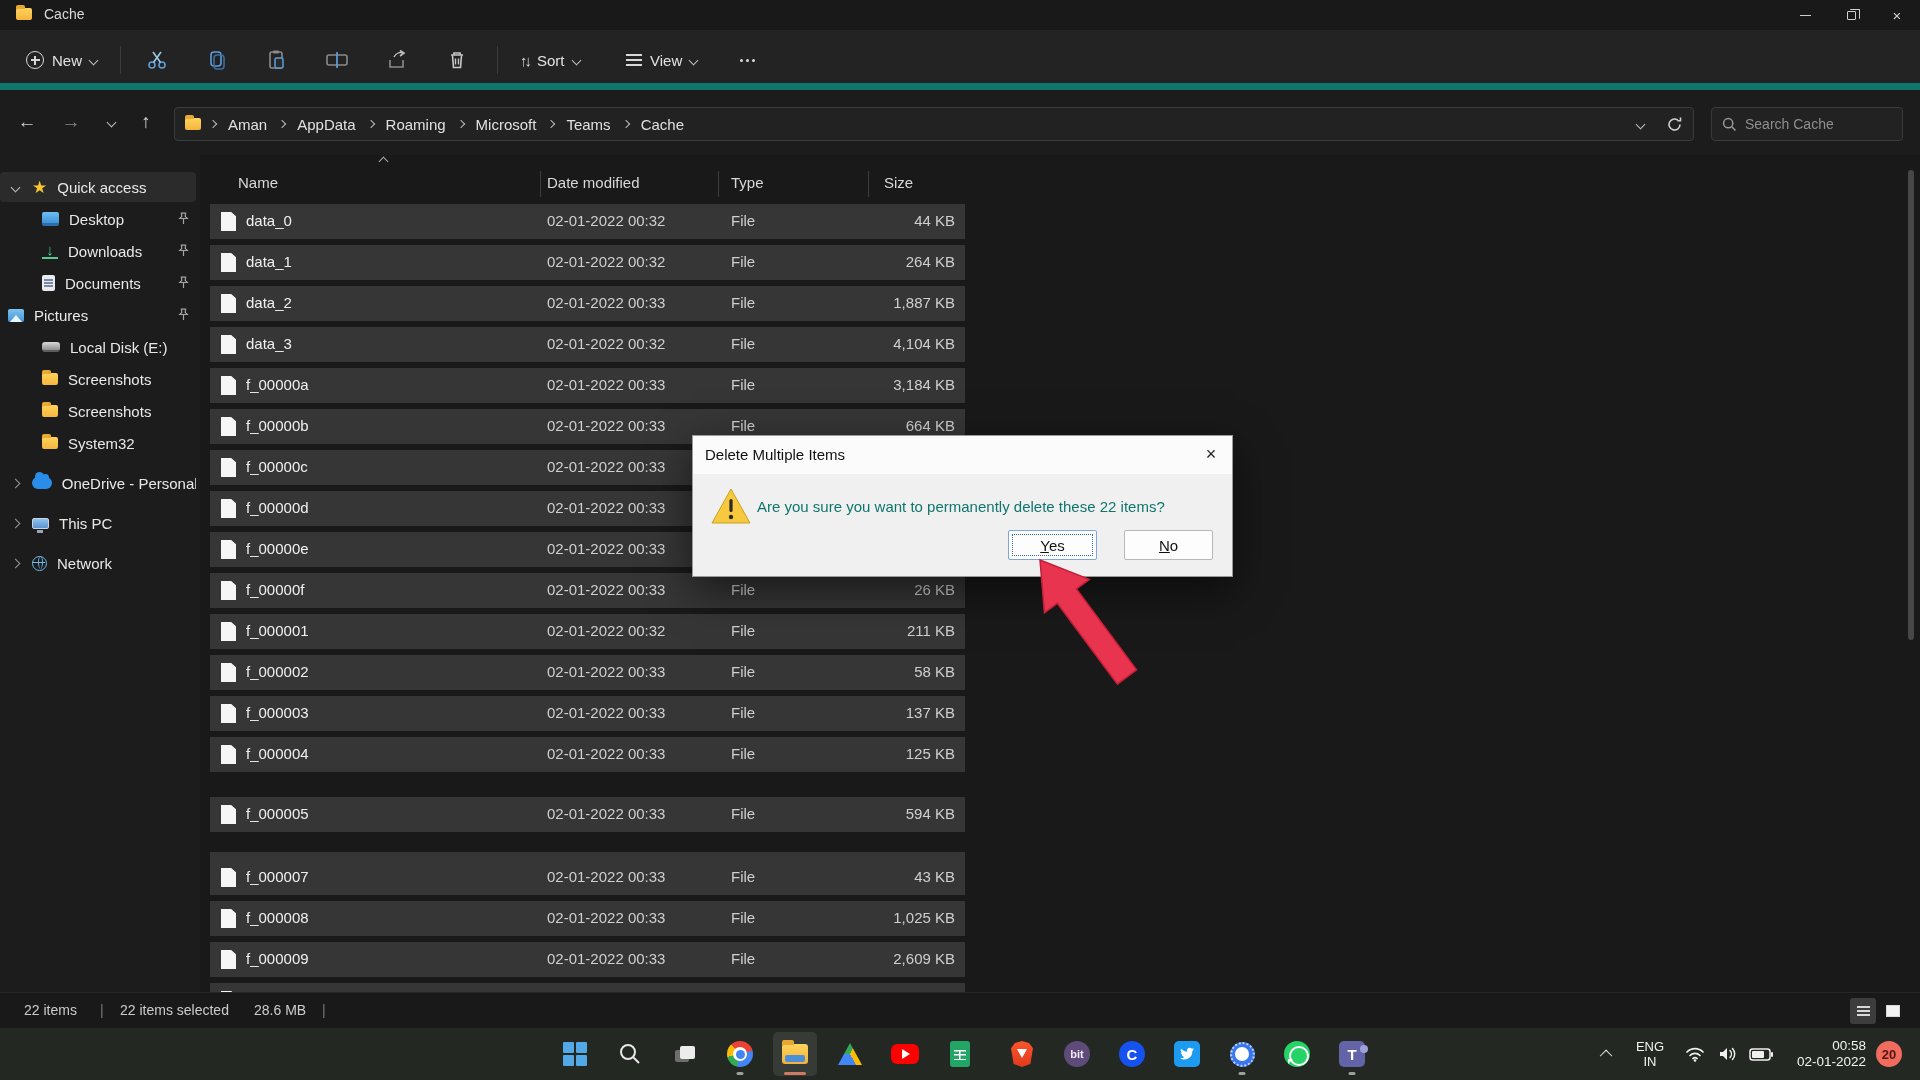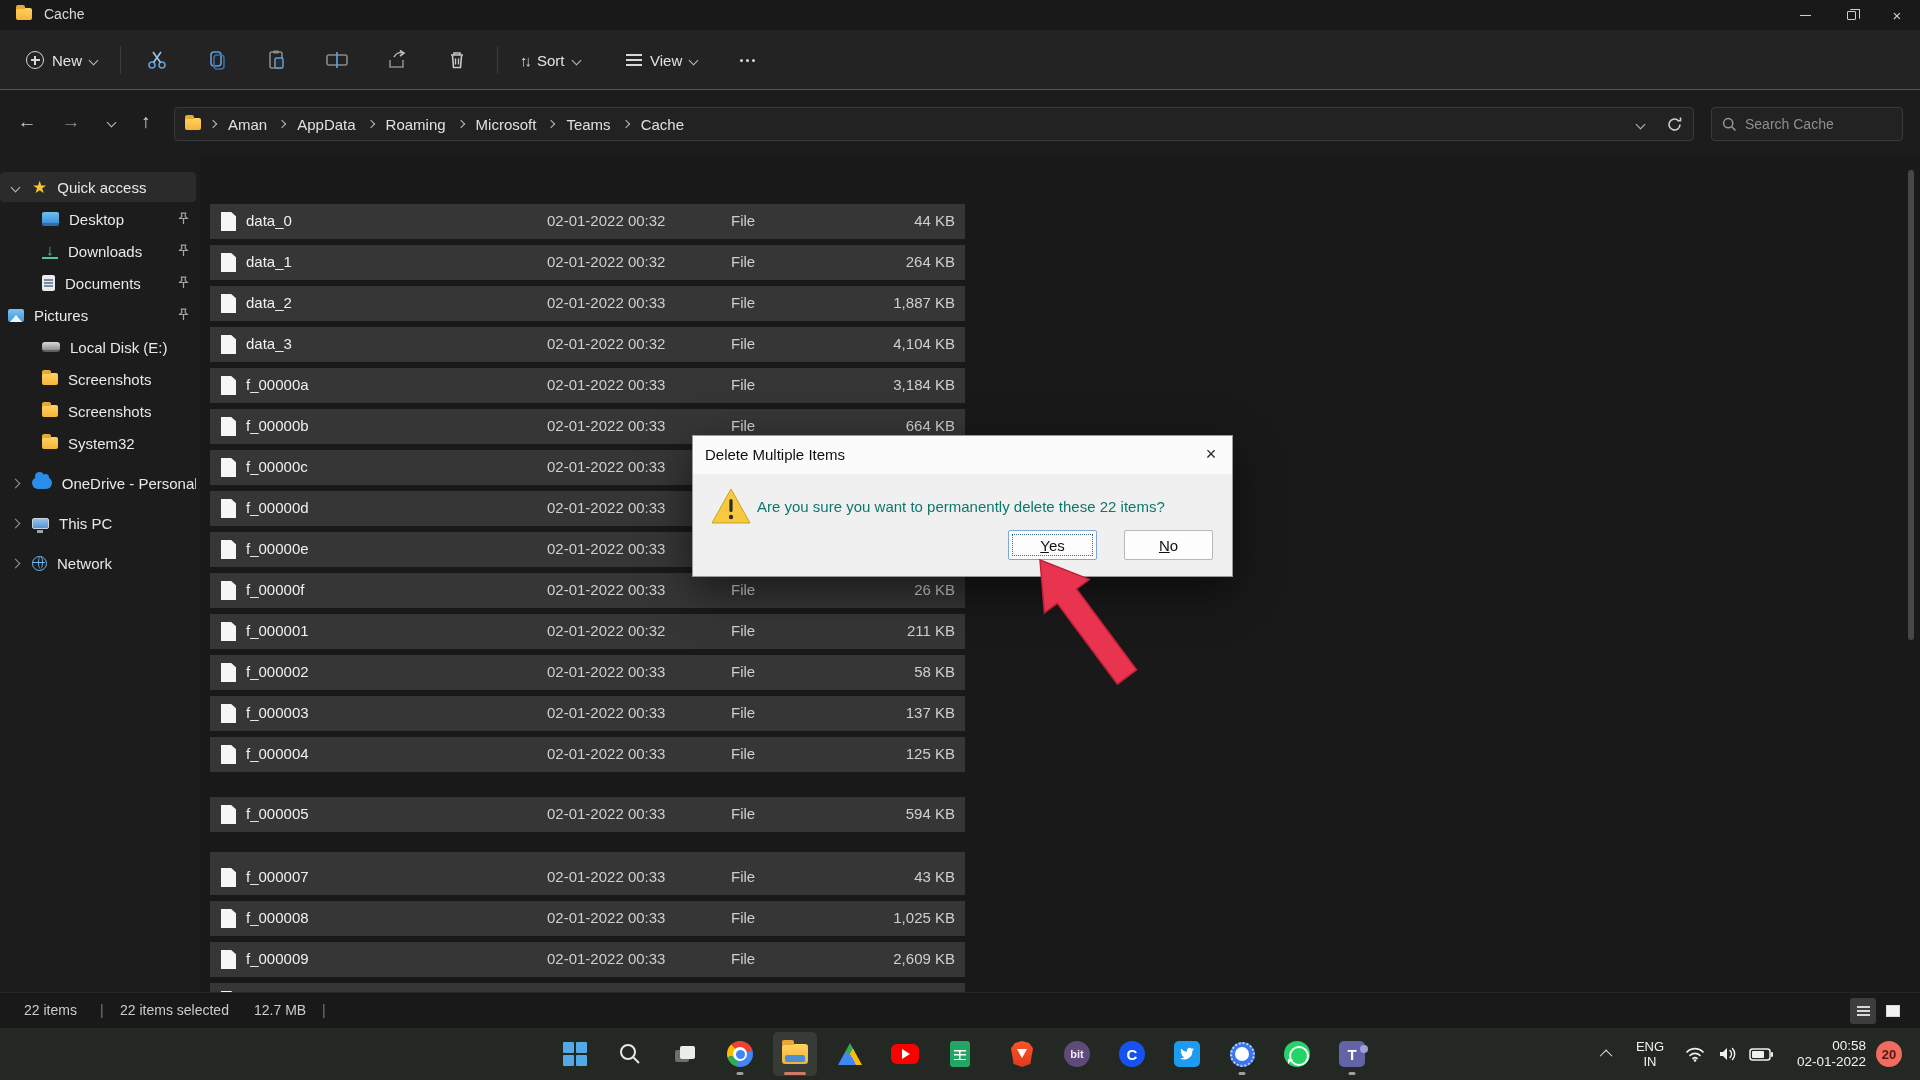--- a/index.html
+++ b/index.html
@@ -16,21 +16,21 @@
   .restore { width:9px; height:9px; border:1px solid #cfcfcf; border-radius:1px; position:relative; }
   .restore:before { content:''; position:absolute; left:2px; top:-3px; width:9px; height:9px; border:1px solid #cfcfcf; border-left:none; border-bottom:none; border-radius:1px; }
   .closex { font-size:15px; }
 
   
   .folder { width:19px; height:14px; background:linear-gradient(#ffd35c,#f5b53d); border-radius:2px; position:relative; flex:none; }
   .folder:before { content:''; position:absolute; top:-3px; left:0; width:9px; height:4px; background:#e8a832; border-radius:2px 2px 0 0; }
   .folder.small { width:16px; height:12px; }
 
   
-  #commandbar { position:absolute; left:0; top:30px; width:1920px; height:60px; background:#232323; border-bottom:1px solid #0f766e; }
+  #commandbar { position:absolute; left:0; top:30px; width:1920px; height:60px; background:#232323; border-bottom:7px solid #0f766e; }
   .cmdbtn { position:absolute; top:12px; height:36px; display:flex; align-items:center; gap:8px; color:#e2e2e2; font-size:15px; padding:0 8px; border-radius:4px; }
   .vsep { position:absolute; top:16px; width:1px; height:28px; background:#3c3c3c; }
   .chev { width:7px; height:7px; border-right:1.6px solid #bdbdbd; border-bottom:1.6px solid #bdbdbd; transform:rotate(45deg); display:inline-block; flex:none; }
   .chev.r { transform:rotate(-45deg); }
   .plus-circ { width:18px; height:18px; border:1.5px solid #d8d8d8; border-radius:50%; position:relative; flex:none; }
   .plus-circ:before { content:''; position:absolute; left:3.5px; top:7.2px; width:9px; height:1.6px; background:#d8d8d8; }
   .plus-circ:after  { content:''; position:absolute; left:7.2px; top:3.5px; width:1.6px; height:9px; background:#d8d8d8; }
   .toolicon { position:absolute; top:18px; width:24px; height:24px; display:flex; align-items:center; justify-content:center; }
   .dots3 { display:flex; gap:3px; }
   .dots3 i { width:3px; height:3px; border-radius:50%; background:#d8d8d8; }
@@ -362,20 +362,30 @@
     <div class="side-item" style="top:393px;">
       <span class="ind">
           <span class="chev r" style="border-color:#9a9a9a;"></span>
         </span>
       <span class="ic-net"></span>
       <span class="lbl">Network</span>
     </div>
   </div>
 
   <div id="filearea">
+    <div id="listhead">
+      <span class="sortmark"></span>
+      <span class="hcell" style="left:28px;">Name</span>
+      <span class="hsep" style="left:330px;"></span>
+      <span class="hcell" style="left:337px;">Date modified</span>
+      <span class="hsep" style="left:508px;"></span>
+      <span class="hcell" style="left:521px;">Type</span>
+      <span class="hsep" style="left:658px;"></span>
+      <span class="hcell" style="left:674px;">Size</span>
+    </div>
 
     <div class="row" style="top:49px;">
         <span class="sheet"></span>
         <span class="cell c-name">data_0</span>
         <span class="cell c-date">02-01-2022 00:32</span>
         <span class="cell c-type">File</span>
         <span class="cell c-size">44 KB</span>
       </div>
     <div class="row" style="top:90px;">
         <span class="sheet"></span>
@@ -530,21 +540,21 @@
   </div>
 
   <svg id="arrow" viewBox="0 0 130 140">
     <polygon points="18,8 67.4,27.4 54.5,36.9 114.6,117.8 95.4,132.2 35.3,51.3 22.4,60.8" fill="#e8344e" stroke="#c21f38" stroke-width="1.5"></polygon>
   </svg>
 
   <div id="statusbar">
     <span class="stxt" style="left:24px;">22 items</span>
     <span class="stxt" style="left:100px;color:#777;">|</span>
     <span class="stxt" style="left:120px;">22 items selected</span>
-    <span class="stxt" style="left:254px;">12.7 MB</span>
+    <span class="stxt" style="left:254px;">28.6 MB</span>
     <span class="stxt" style="left:322px;color:#777;">|</span>
     <div class="viewtoggle active" style="right:44px;">
       <span class="vt-lines">
           <i></i>
           <i></i>
           <i></i>
         </span>
     </div>
     <div class="viewtoggle" style="right:14px;">
       <span class="vt-thumb"></span>

